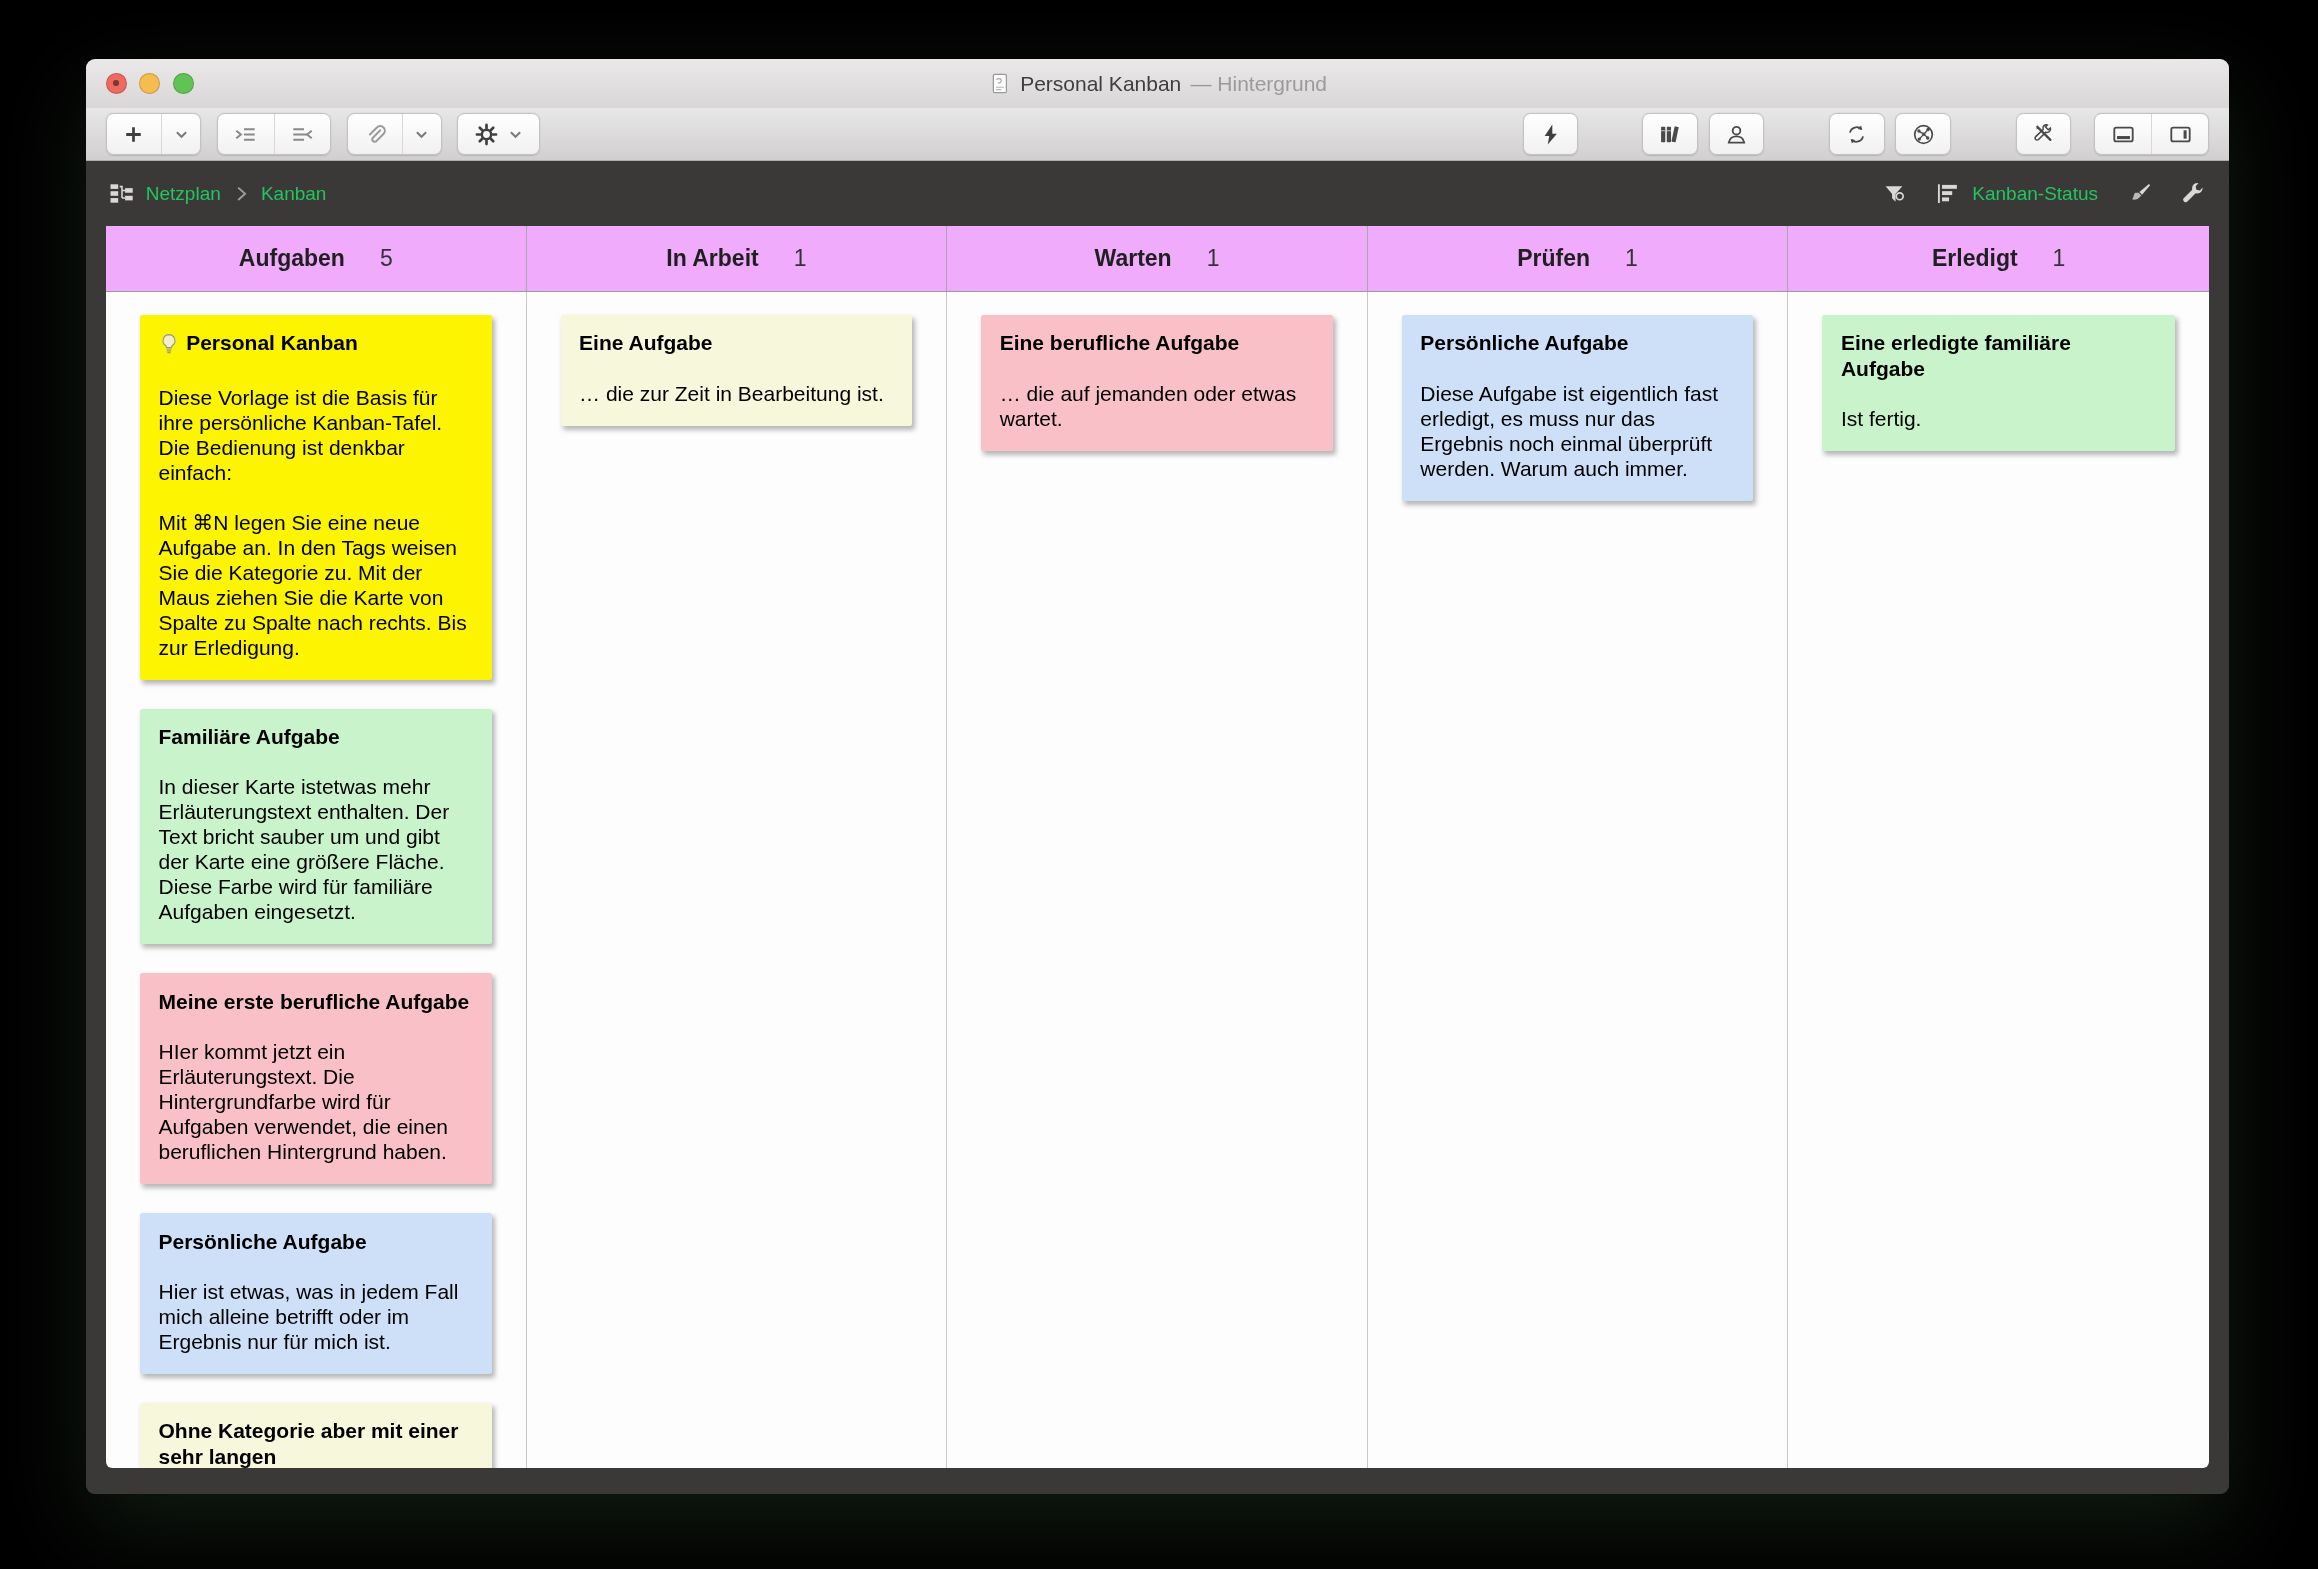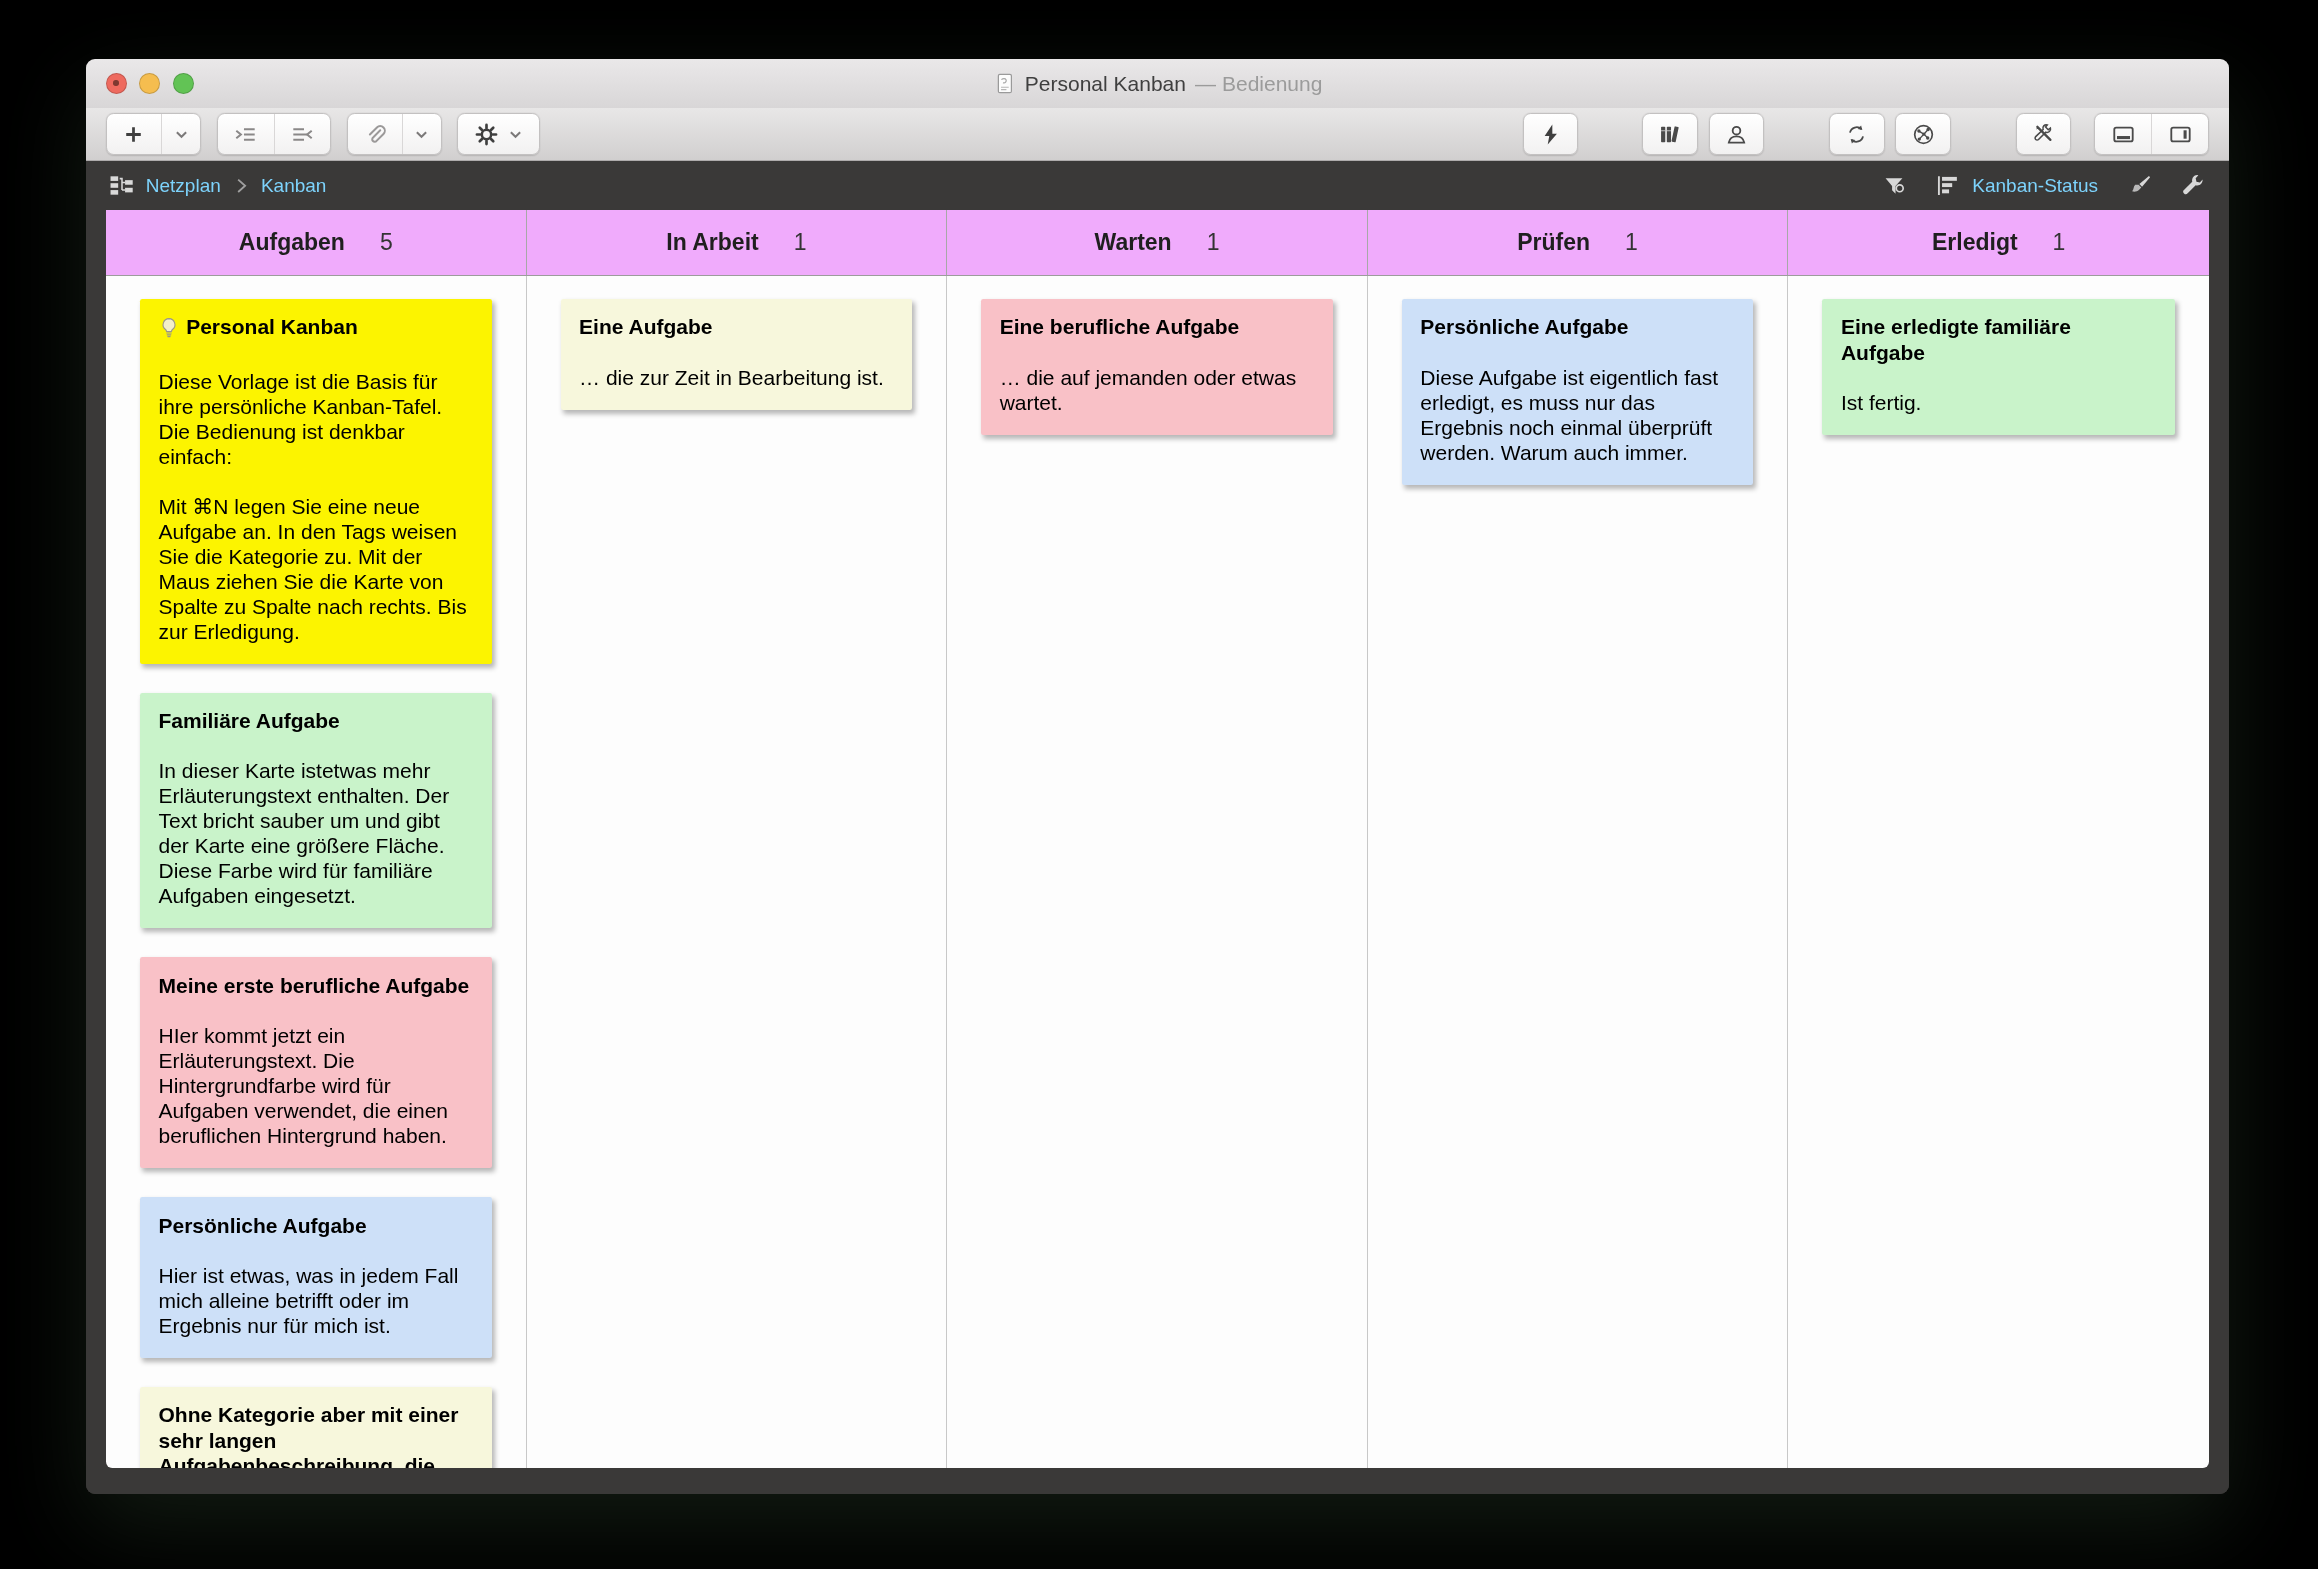--- a/index.html
+++ b/index.html
@@ -43,22 +43,22 @@
     box-shadow:0 0.8px 1.5px rgba(0,0,0,.14);
     display:flex;align-items:stretch;
   }
   .seg{display:flex;align-items:center;padding:0 15.4px;}
   .seg + .seg{border-left:0.8px solid #d9d7d7;}
   .seg.narrow{padding:0 10.8px;}
   .ml-auto{margin-left:auto;}
   .icon{display:block;}
   
   .darkbar{
-    flex:0 0 49px;background:#3a3938;color:#7dd3fc;
-    display:flex;align-items:center;padding:0 23px;font-size:19px;
+    flex:0 0 49px;background:#3a3938;color:#22c55e;
+    display:flex;align-items:center;padding:8px 23px;font-size:19px;
   }
   .crumb{display:flex;align-items:center;gap:10.8px;}
   .crumb .sep{display:flex;align-items:center;}
   .darkbar .right{margin-left:auto;display:flex;align-items:center;gap:28px;}
   .statusgroup{display:flex;align-items:center;gap:12.3px;}
   
   .board-frame{flex:1;min-height:0;background:#3a3938;padding:0 20px 26px;display:flex;}
   .board{
     flex:1;background:#fdfdfd;border-radius:0 0 6.2px 6.2px;overflow:hidden;
     display:flex;flex-direction:column;
@@ -100,21 +100,21 @@
       <span class="light yellow"></span>
       <span class="light green"></span>
     </div>
     <div class="titletext">
       <svg class="icon" width="23" height="23" viewBox="0 0 30 30">
         <rect x="7" y="3" width="17" height="24" rx="2" fill="#fcfcfc" stroke="#9a9a9a" stroke-width="1.6"></rect>
         <path d="M11 10c2-2 5-2 6 0s-1 5-4 4" fill="none" stroke="#a8a8a8" stroke-width="1.6"></path>
         <path d="M10.5 20h10M10.5 23h7" stroke="#b5b5b5" stroke-width="1.4"></path>
       </svg>
       <span>Personal Kanban</span>
-      <span class="suffix">— Bedienung</span>
+      <span class="suffix">— Hintergrund</span>
     </div>
   </div>
 
   <div class="toolbar">
 
     <div class="tbtn">
       <span class="seg">
         <svg class="icon" width="23" height="23" viewBox="0 0 30 30">
             <path d="M15 5.5v19M5.5 15h19" stroke="#3f3f3f" stroke-width="3.6"></path>
           </svg>

